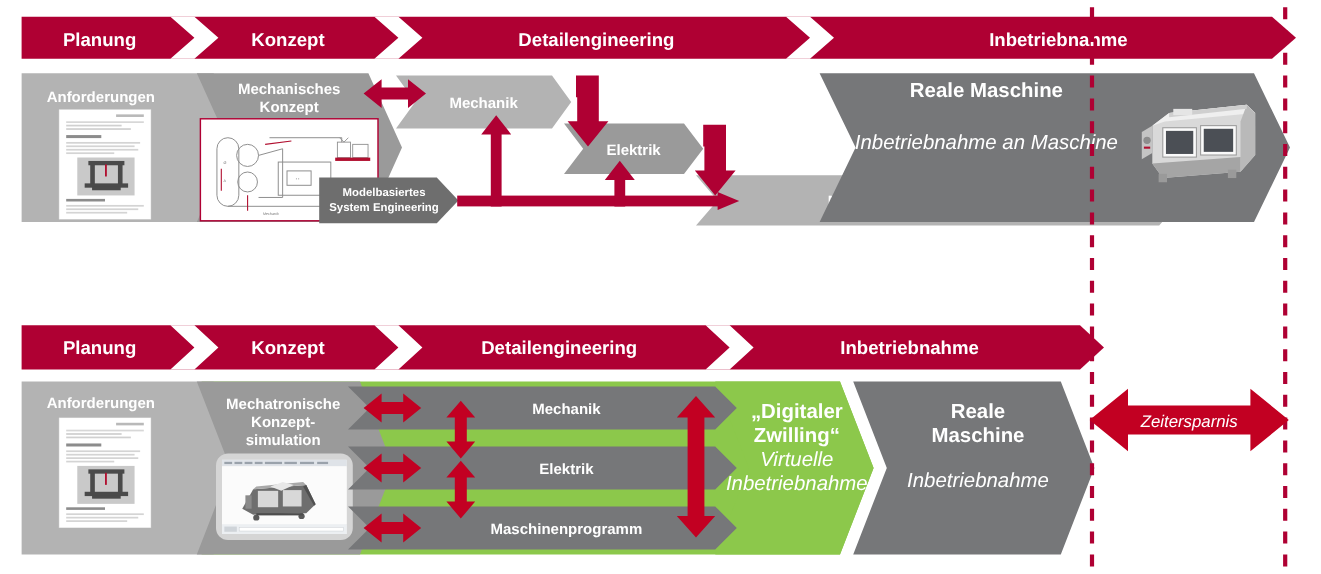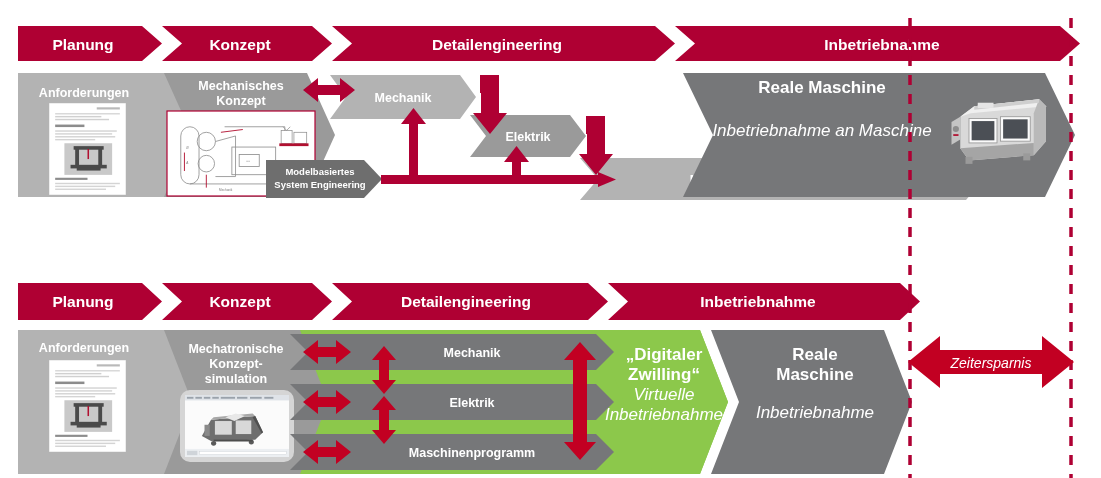--- a/index.html
+++ b/index.html
@@ -1,18 +1,18 @@
 <!DOCTYPE html>
 <html><head>
 <meta charset="utf-8">
 <style>
   html,body{margin:0;padding:0;background:#ffffff;}
   body{width:1101px;height:478px;position:relative;overflow:hidden;
        font-family:"Liberation Sans","DejaVu Sans",sans-serif;}
-  .stage{position:absolute;left:0;top:12px;width:1101px;height:460px;}
+  .stage{position:absolute;left:0;top:0;width:1101px;height:460px;}
   svg{display:block;}
   .lbl{fill:#ffffff;font-family:"Liberation Sans","DejaVu Sans",sans-serif;font-weight:bold;}
   .phase{font-size:15.5px;}
   .bar{font-size:12.5px;}
   .big{font-size:17px;}
   .ital{font-style:italic;font-weight:normal;}
   .tiny{font-size:9.5px;}
   text{white-space:pre;}
 </style>
 </head>

